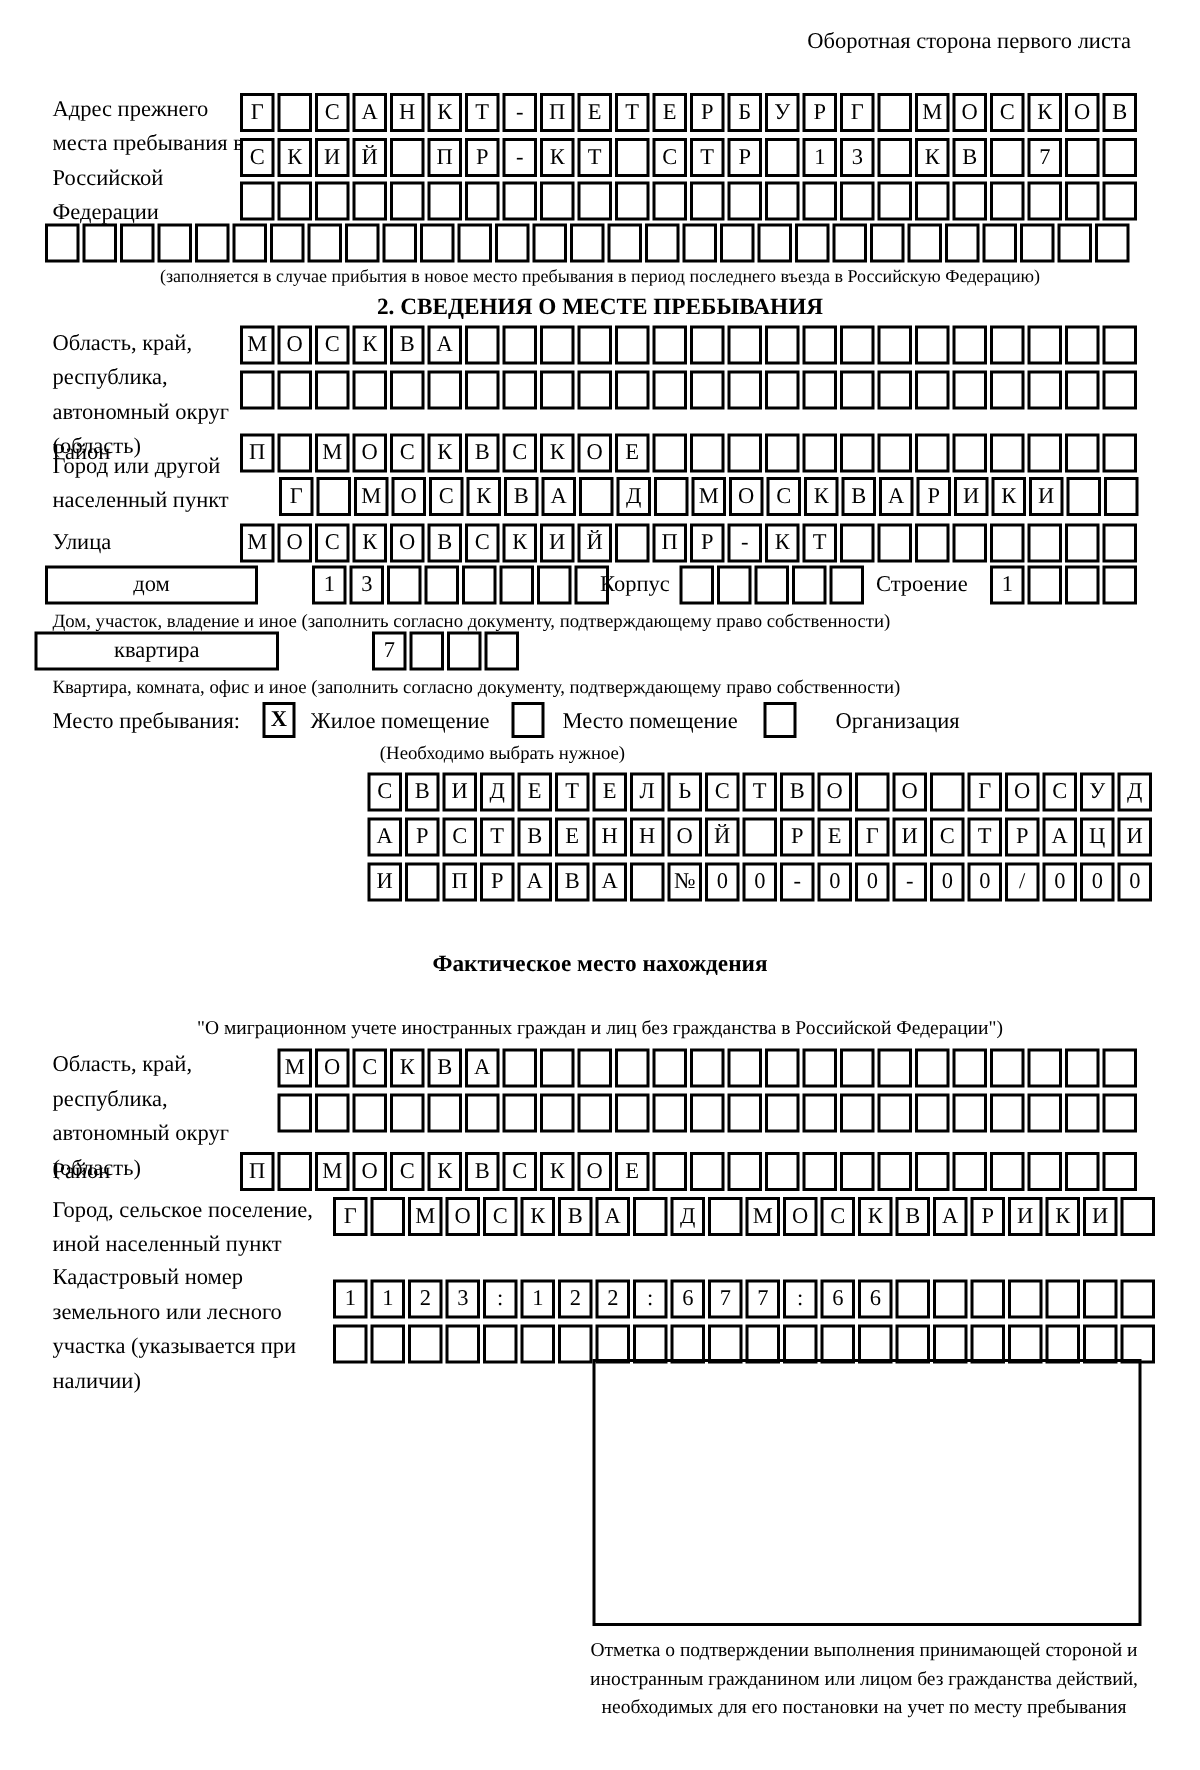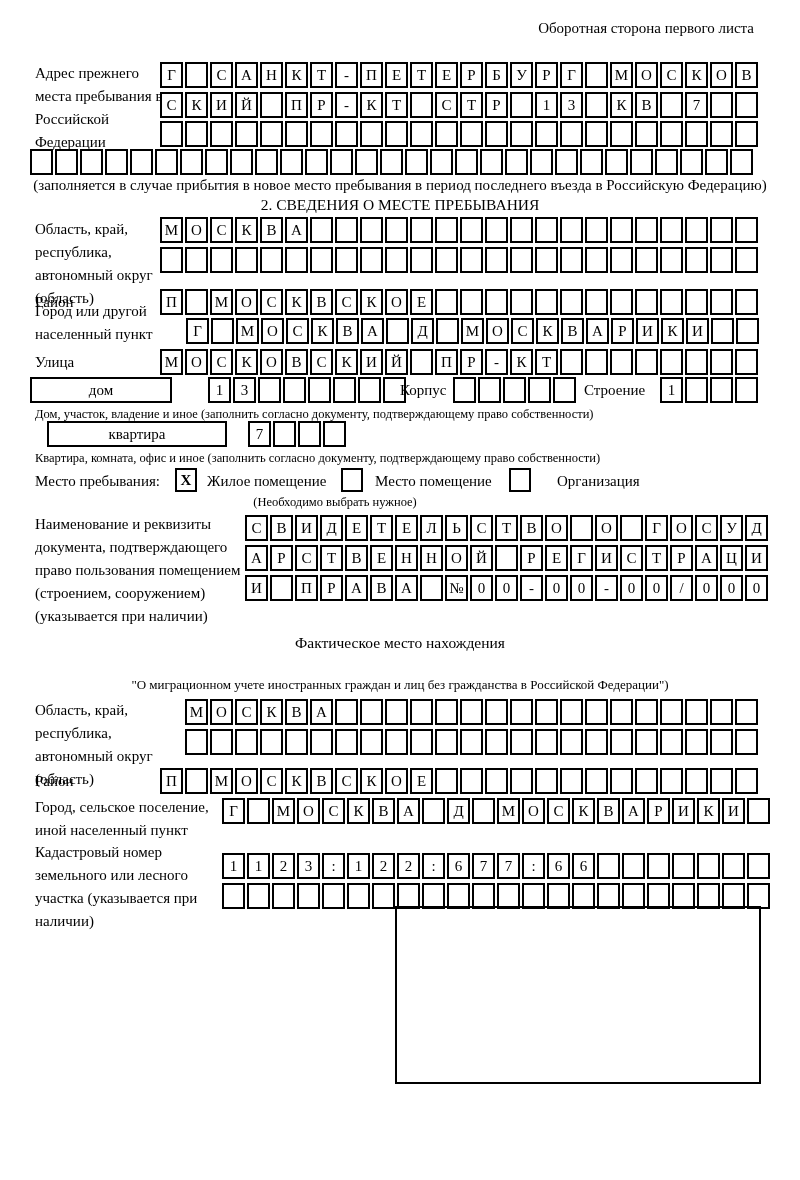--- a/index.html
+++ b/index.html
@@ -9,22 +9,22 @@
   }
   .hdr{position:absolute;top:20px;right:46px;font-size:15px;}
   .lbl{position:absolute;font-size:15px;line-height:23px;}
   .inlbl{position:absolute;font-size:15px;line-height:24px;}
   .cells{position:absolute;white-space:nowrap;height:26px;}
   .cell{
     display:inline-block;box-sizing:border-box;width:23px;height:26px;margin-right:2px;
     border:2px solid #000;font-size:15px;line-height:22px;text-align:center;vertical-align:top;
   }
   .note{position:absolute;font-size:12.5px;line-height:16px;}
-  .cnote{position:absolute;left:0;width:100%;text-align:center;font-size:15px;}
-  .title{position:absolute;left:0;width:100%;text-align:center;font-weight:normal;font-size:15.5px;}
+  .cnote{position:absolute;left:0;width:100%;text-align:center;font-size:12px;}
+  .title{position:absolute;left:0;width:100%;text-align:center;font-weight:bold;font-size:15.5px;}
   .boxlabel{
     position:absolute;box-sizing:border-box;height:26px;border:2px solid #000;
     text-align:center;font-size:15px;line-height:22px;
   }
   .cb{
     position:absolute;box-sizing:border-box;width:22px;height:24px;border:2px solid #000;
     text-align:center;font-size:15px;line-height:20px;font-weight:bold;
   }
   .stampbox{position:absolute;left:395px;top:906px;width:366px;height:178px;border:2px solid #000;box-sizing:border-box;}
   .stampcap{position:absolute;left:380px;top:1090px;width:392px;text-align:center;font-size:13px;line-height:19px;}
@@ -60,34 +60,33 @@
   <div class="cells" style="left:160px;top:349px"><span class="cell">М</span><span class="cell">О</span><span class="cell">С</span><span class="cell">К</span><span class="cell">О</span><span class="cell">В</span><span class="cell">С</span><span class="cell">К</span><span class="cell">И</span><span class="cell">Й</span><span class="cell"></span><span class="cell">П</span><span class="cell">Р</span><span class="cell">-</span><span class="cell">К</span><span class="cell">Т</span><span class="cell"></span><span class="cell"></span><span class="cell"></span><span class="cell"></span><span class="cell"></span><span class="cell"></span><span class="cell"></span><span class="cell"></span></div>
 
   <div class="boxlabel" style="left:30px;top:377px;width:142px">дом</div>
   <div class="cells" style="left:208px;top:377px"><span class="cell">1</span><span class="cell">3</span><span class="cell"></span><span class="cell"></span><span class="cell"></span><span class="cell"></span><span class="cell"></span><span class="cell"></span></div>
   <div class="inlbl" style="left:400px;top:378px">Корпус</div>
   <div class="cells" style="left:453px;top:377px"><span class="cell"></span><span class="cell"></span><span class="cell"></span><span class="cell"></span><span class="cell"></span></div>
   <div class="inlbl" style="left:584px;top:378px">Строение</div>
   <div class="cells" style="left:660px;top:377px"><span class="cell">1</span><span class="cell"></span><span class="cell"></span><span class="cell"></span></div>
   <div class="note" style="left:35px;top:406px">Дом, участок, владение и иное (заполнить согласно документу, подтверждающему право собственности)</div>
 
-  <div class="boxlabel" style="left:47px;top:421px;width:180px">квартира</div>
+  <div class="boxlabel" style="left:23px;top:421px;width:163px">квартира</div>
   <div class="cells" style="left:248px;top:421px"><span class="cell">7</span><span class="cell"></span><span class="cell"></span><span class="cell"></span></div>
   <div class="note" style="left:35px;top:450px">Квартира, комната, офис и иное (заполнить согласно документу, подтверждающему право собственности)</div>
 
   <div class="inlbl" style="left:35px;top:469px">Место пребывания:</div>
   <div class="cb" style="left:175px;top:468px">X</div>
   <div class="inlbl" style="left:207px;top:469px">Жилое помещение</div>
   <div class="cb" style="left:341px;top:468px"></div>
   <div class="inlbl" style="left:375px;top:469px">Место помещение</div>
   <div class="cb" style="left:509px;top:468px"></div>
   <div class="inlbl" style="left:557px;top:469px">Организация</div>
   <div class="note" style="left:205px;top:494px;width:260px;text-align:center">(Необходимо выбрать нужное)</div>
 
-  <div class="lbl" style="left:35px;top:513px;width:212px">Наименование и реквизиты документа, подтверждающего право пользования помещением (строением, сооружением) (указывается при наличии)</div>
   <div class="cells" style="left:245px;top:515px"><span class="cell">С</span><span class="cell">В</span><span class="cell">И</span><span class="cell">Д</span><span class="cell">Е</span><span class="cell">Т</span><span class="cell">Е</span><span class="cell">Л</span><span class="cell">Ь</span><span class="cell">С</span><span class="cell">Т</span><span class="cell">В</span><span class="cell">О</span><span class="cell"></span><span class="cell">О</span><span class="cell"></span><span class="cell">Г</span><span class="cell">О</span><span class="cell">С</span><span class="cell">У</span><span class="cell">Д</span></div>
   <div class="cells" style="left:245px;top:545px"><span class="cell">А</span><span class="cell">Р</span><span class="cell">С</span><span class="cell">Т</span><span class="cell">В</span><span class="cell">Е</span><span class="cell">Н</span><span class="cell">Н</span><span class="cell">О</span><span class="cell">Й</span><span class="cell"></span><span class="cell">Р</span><span class="cell">Е</span><span class="cell">Г</span><span class="cell">И</span><span class="cell">С</span><span class="cell">Т</span><span class="cell">Р</span><span class="cell">А</span><span class="cell">Ц</span><span class="cell">И</span></div>
   <div class="cells" style="left:245px;top:575px"><span class="cell">И</span><span class="cell"></span><span class="cell">П</span><span class="cell">Р</span><span class="cell">А</span><span class="cell">В</span><span class="cell">А</span><span class="cell"></span><span class="cell">№</span><span class="cell">0</span><span class="cell">0</span><span class="cell">-</span><span class="cell">0</span><span class="cell">0</span><span class="cell">-</span><span class="cell">0</span><span class="cell">0</span><span class="cell">/</span><span class="cell">0</span><span class="cell">0</span><span class="cell">0</span></div>
 
   <div class="title" style="top:634px">Фактическое место нахождения</div>
   <div class="factnote" style="top:677px">"О миграционном учете иностранных граждан и лиц без гражданства в Российской Федерации")</div>
 
   <div class="lbl" style="left:35px;top:699px;width:152px">Область, край, республика, автономный округ (область)</div>
   <div class="cells" style="left:185px;top:699px"><span class="cell">М</span><span class="cell">О</span><span class="cell">С</span><span class="cell">К</span><span class="cell">В</span><span class="cell">А</span><span class="cell"></span><span class="cell"></span><span class="cell"></span><span class="cell"></span><span class="cell"></span><span class="cell"></span><span class="cell"></span><span class="cell"></span><span class="cell"></span><span class="cell"></span><span class="cell"></span><span class="cell"></span><span class="cell"></span><span class="cell"></span><span class="cell"></span><span class="cell"></span><span class="cell"></span></div>
   <div class="cells" style="left:185px;top:729px"><span class="cell"></span><span class="cell"></span><span class="cell"></span><span class="cell"></span><span class="cell"></span><span class="cell"></span><span class="cell"></span><span class="cell"></span><span class="cell"></span><span class="cell"></span><span class="cell"></span><span class="cell"></span><span class="cell"></span><span class="cell"></span><span class="cell"></span><span class="cell"></span><span class="cell"></span><span class="cell"></span><span class="cell"></span><span class="cell"></span><span class="cell"></span><span class="cell"></span><span class="cell"></span></div>
@@ -96,14 +95,15 @@
   <div class="cells" style="left:160px;top:768px"><span class="cell">П</span><span class="cell"></span><span class="cell">М</span><span class="cell">О</span><span class="cell">С</span><span class="cell">К</span><span class="cell">В</span><span class="cell">С</span><span class="cell">К</span><span class="cell">О</span><span class="cell">Е</span><span class="cell"></span><span class="cell"></span><span class="cell"></span><span class="cell"></span><span class="cell"></span><span class="cell"></span><span class="cell"></span><span class="cell"></span><span class="cell"></span><span class="cell"></span><span class="cell"></span><span class="cell"></span><span class="cell"></span></div>
 
   <div class="lbl" style="left:35px;top:796px;width:200px">Город, сельское поселение, иной населенный пункт</div>
   <div class="cells" style="left:222px;top:798px"><span class="cell">Г</span><span class="cell"></span><span class="cell">М</span><span class="cell">О</span><span class="cell">С</span><span class="cell">К</span><span class="cell">В</span><span class="cell">А</span><span class="cell"></span><span class="cell">Д</span><span class="cell"></span><span class="cell">М</span><span class="cell">О</span><span class="cell">С</span><span class="cell">К</span><span class="cell">В</span><span class="cell">А</span><span class="cell">Р</span><span class="cell">И</span><span class="cell">К</span><span class="cell">И</span><span class="cell"></span></div>
 
   <div class="lbl" style="left:35px;top:841px;width:182px">Кадастровый номер земельного или лесного участка (указывается при наличии)</div>
   <div class="cells" style="left:222px;top:853px"><span class="cell">1</span><span class="cell">1</span><span class="cell">2</span><span class="cell">3</span><span class="cell">:</span><span class="cell">1</span><span class="cell">2</span><span class="cell">2</span><span class="cell">:</span><span class="cell">6</span><span class="cell">7</span><span class="cell">7</span><span class="cell">:</span><span class="cell">6</span><span class="cell">6</span><span class="cell"></span><span class="cell"></span><span class="cell"></span><span class="cell"></span><span class="cell"></span><span class="cell"></span><span class="cell"></span></div>
   <div class="cells" style="left:222px;top:883px"><span class="cell"></span><span class="cell"></span><span class="cell"></span><span class="cell"></span><span class="cell"></span><span class="cell"></span><span class="cell"></span><span class="cell"></span><span class="cell"></span><span class="cell"></span><span class="cell"></span><span class="cell"></span><span class="cell"></span><span class="cell"></span><span class="cell"></span><span class="cell"></span><span class="cell"></span><span class="cell"></span><span class="cell"></span><span class="cell"></span><span class="cell"></span><span class="cell"></span></div>
 
   <div class="stampbox"></div>
+  <div class="stampcap">Отметка о подтверждении выполнения принимающей стороной и иностранным гражданином или лицом без гражданства действий, необходимых для его постановки на учет по месту пребывания</div>
 
 </div>
 
 </body></html>

